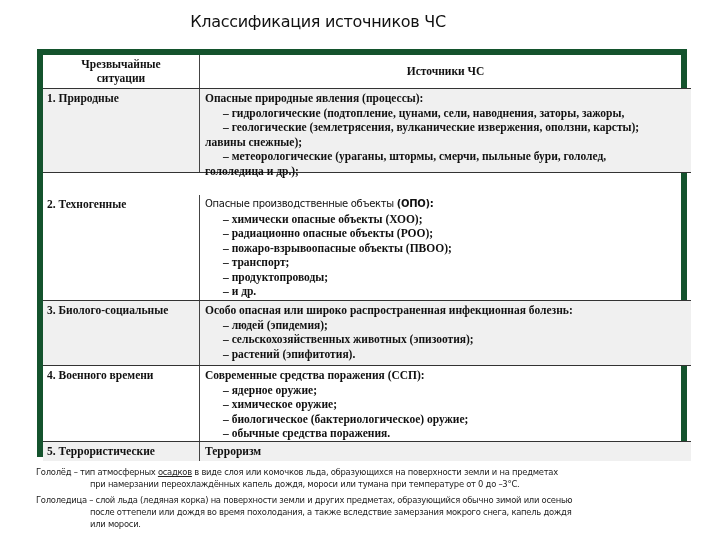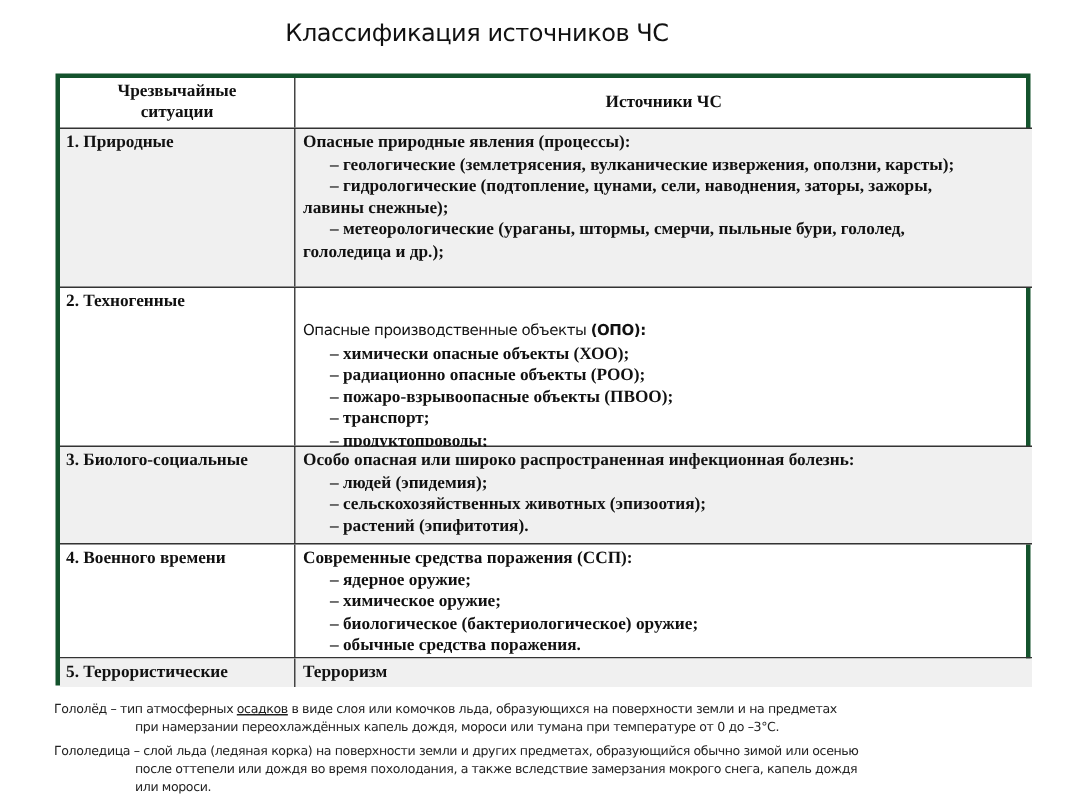--- a/index.html
+++ b/index.html
@@ -25,21 +25,21 @@
       font-size: 16px;
       letter-spacing: -0.3px;
       color: #111;
     }
     .table-wrap {
       position: absolute;
       left: 37px;
       top: 49px;
       width: 650px;
       height: 408px;
-      border: 3px solid #14532d;
+      border: 6px solid #14532d;
       box-sizing: border-box;
     }
     .row {
       position: absolute;
       left: 0;
       width: 648px;
       border-bottom: 1.5px solid #333;
       box-sizing: border-box;
     }
     .row.shaded { background: #f0f0f0; }
@@ -81,21 +81,20 @@
       font-size: 11.5px;
     }
     .line { display: block; white-space: nowrap; }
     .ind1 { padding-left: 18px; }
     .ind-center { text-align: left; padding-right: 40px; }
     .sans-line {
       font-family: "DejaVu Sans", sans-serif;
       font-weight: normal;
       font-size: 10px;
       letter-spacing: -0.3px;
-      margin-top: 20px;
     }
     .sans-line b { font-weight: bold; }
     .notes {
       position: absolute;
       left: 36px;
       top: 466px;
       width: 660px;
       font-family: "DejaVu Sans", sans-serif;
       font-size: 8.4px;
       line-height: 12px;
@@ -115,26 +114,26 @@
 <div class="table-wrap">
 
   <div class="row" style="top:0; height:34px;">
     <div class="cell-left hdr-left">
       <span class="line">Чрезвычайные</span>
       <span class="line">ситуации</span>
     </div>
     <div class="cell-right hdr-right">Источники ЧС</div>
   </div>
 
-  <div class="row shaded" style="top:34px; height:106px;">
+  <div class="row shaded" style="top:34px; height:84px;">
     <div class="cell-left">1. Природные</div>
     <div class="cell-right">
       <span class="line">Опасные природные явления (процессы):</span>
+      <span class="line ind1">– гидрологические (подтопление, цунами, сели, наводнения, заторы, зажоры,</span>
       <span class="line ind1">– геологические (землетрясения, вулканические извержения, оползни, карсты);</span>
-      <span class="line ind1">– гидрологические (подтопление, цунами, сели, наводнения, заторы, зажоры,</span>
       <span class="line ind-center">лавины снежные);</span>
       <span class="line ind1">– метеорологические (ураганы, штормы, смерчи, пыльные бури, гололед,</span>
       <span class="line ind-center">гололедица и др.);</span>
     </div>
   </div>
 
   <div class="row" style="top:140px; height:106px;">
     <div class="cell-left">2. Техногенные</div>
     <div class="cell-right">
       <span class="line sans-line"><span>Опасные производственные объекты </span><b>(ОПО):</b></span>

